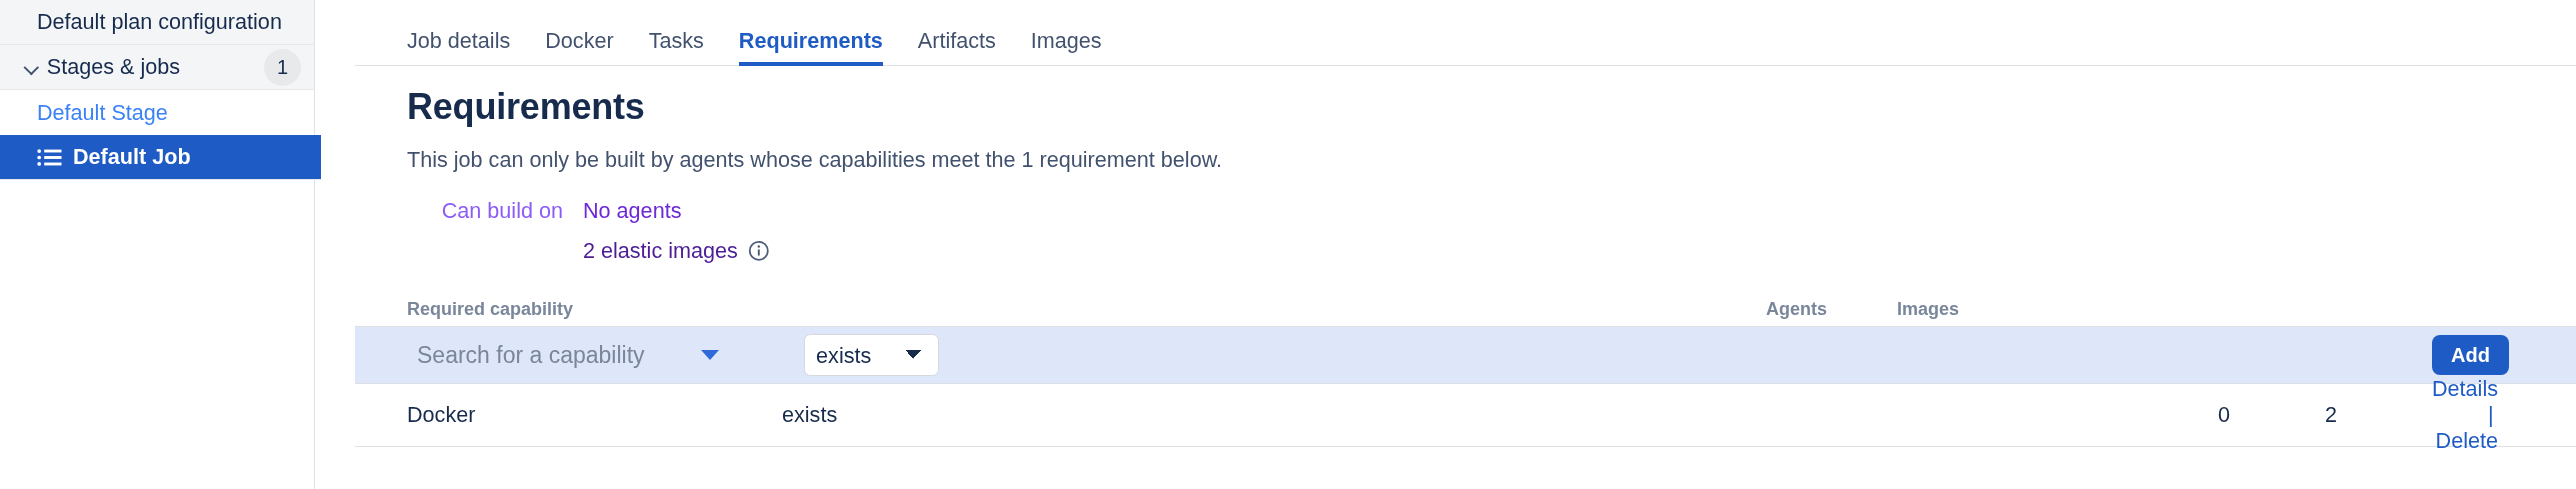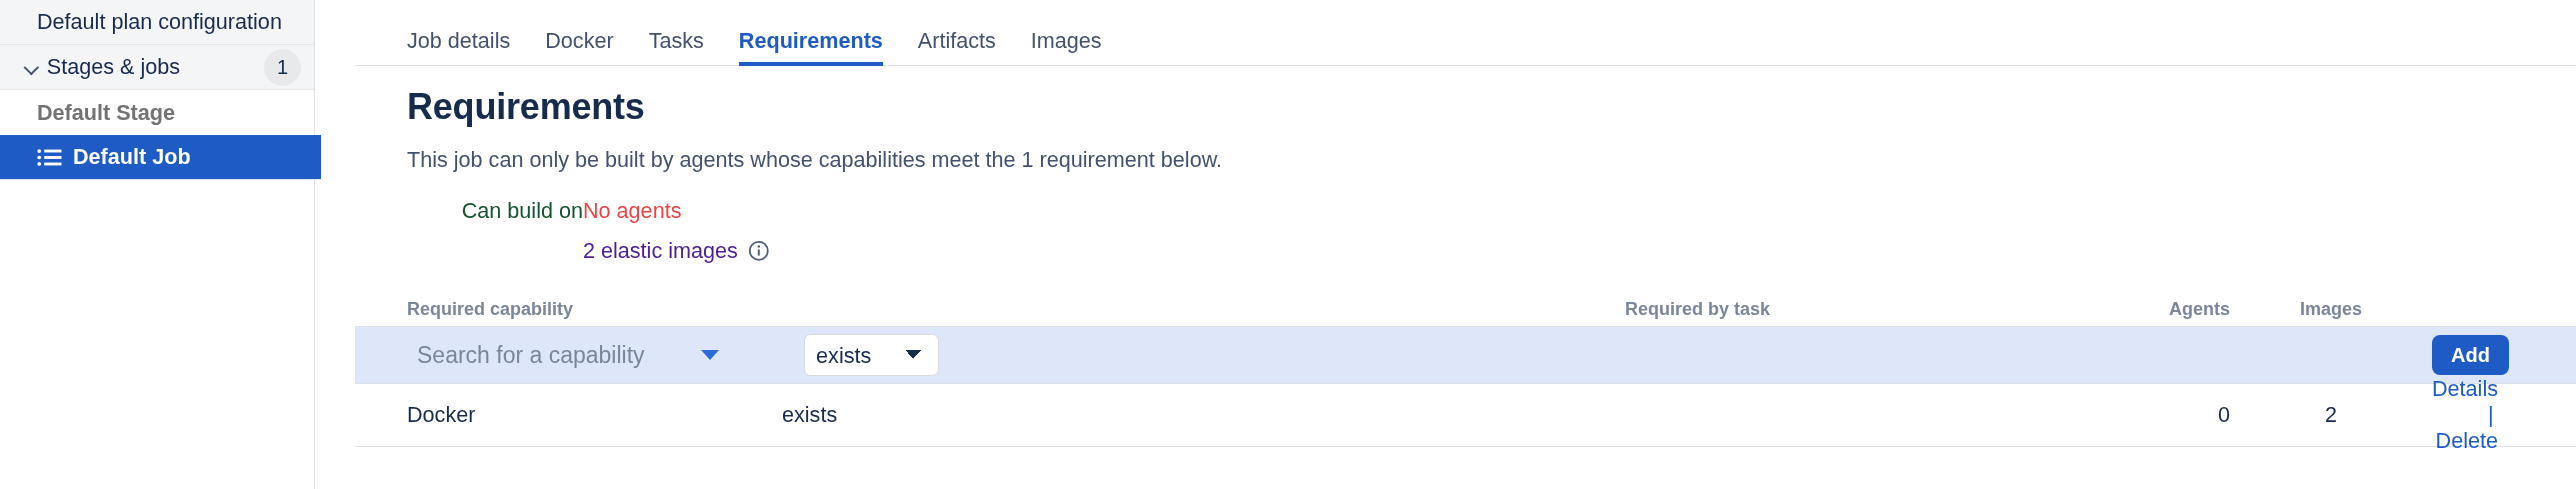--- a/index.html
+++ b/index.html
@@ -84,22 +84,22 @@
     display: flex;
     align-items: center;
     justify-content: center;
     font-size: 20px;
     margin-right: 13px;
   }
   .side-row.stage-name {
     height: 45px;
     background: #ffffff;
     padding-left: 37px;
-    font-weight: bold;
-    color: #737373;
+    font-weight: normal;
+    color: #3b82f6;
     text-align: center;
   }
   .side-row.job-name {
     height: 45px;
     background: #1F5BC4;
     color: #ffffff;
     font-weight: bold;
     padding-left: 37px;
     border-bottom: 1.4px solid #E6E8EB;
     width: 321px;
@@ -181,25 +181,26 @@
   }
   .build-line {
     display: flex;
     align-items: center;
     height: 32px;
   }
   .build-label {
     width: 176px;
     flex: 0 0 176px;
     text-align: right;
-    color: #14532d;
+    color: #8b5cf6;
+    padding-right: 20px;
     box-sizing: border-box;
   }
   .build-value {
-    color: #ef4444;
+    color: #6d28d9;
   }
   .build-link {
     color: #4c1d95;
     cursor: pointer;
   }
   .build-line.second { margin-top: 8.6px; }
   .info-icon {
     width: 21.6px;
     height: 21.6px;
     margin-left: 10px;
@@ -378,21 +379,20 @@
           <rect x="10.9" y="10.2" width="2.2" height="7.2" rx="1" fill="#505F79"></rect>
         </svg>
       </div>
     </div>
 
     <div class="req-table">
 
       <div class="row head-row">
         <div class="c-cap">Required capability</div>
         <div class="c-match"></div>
-        <div class="c-task">Required by task</div>
         <div class="c-agents">Agents</div>
         <div class="c-images">Images</div>
         <div class="c-act"></div>
       </div>
 
       <div class="row form-row">
         <div class="c-cap">
           <div class="search-select">
             <span class="search-placeholder">Search for a capability</span>
             <span class="tri-down"></span>

